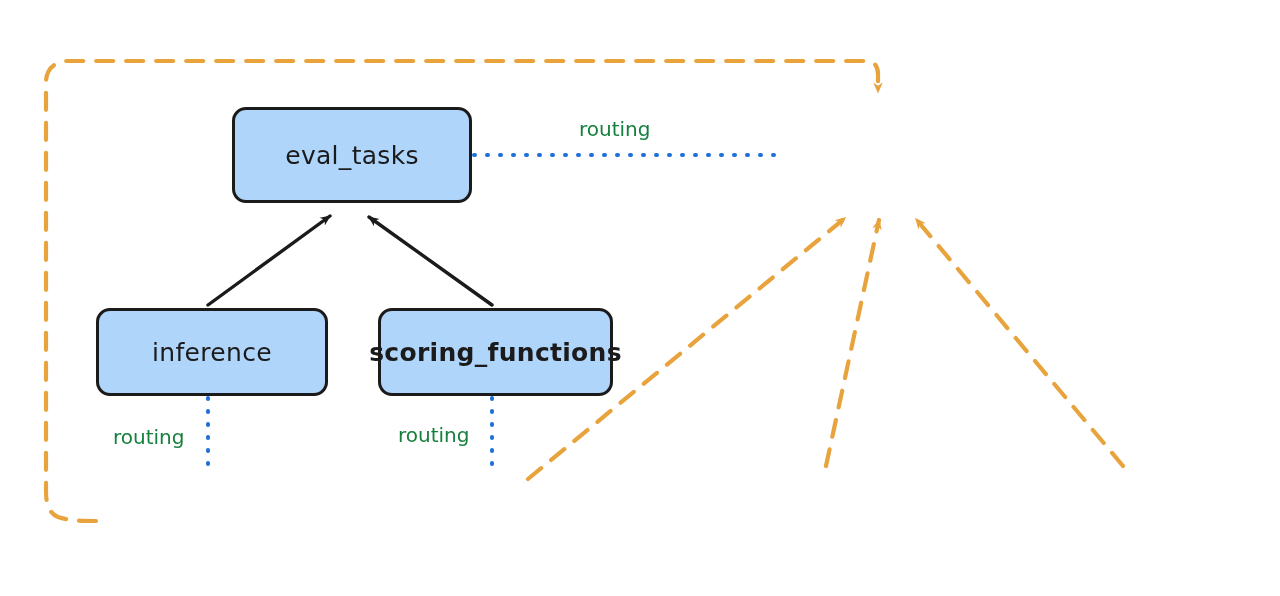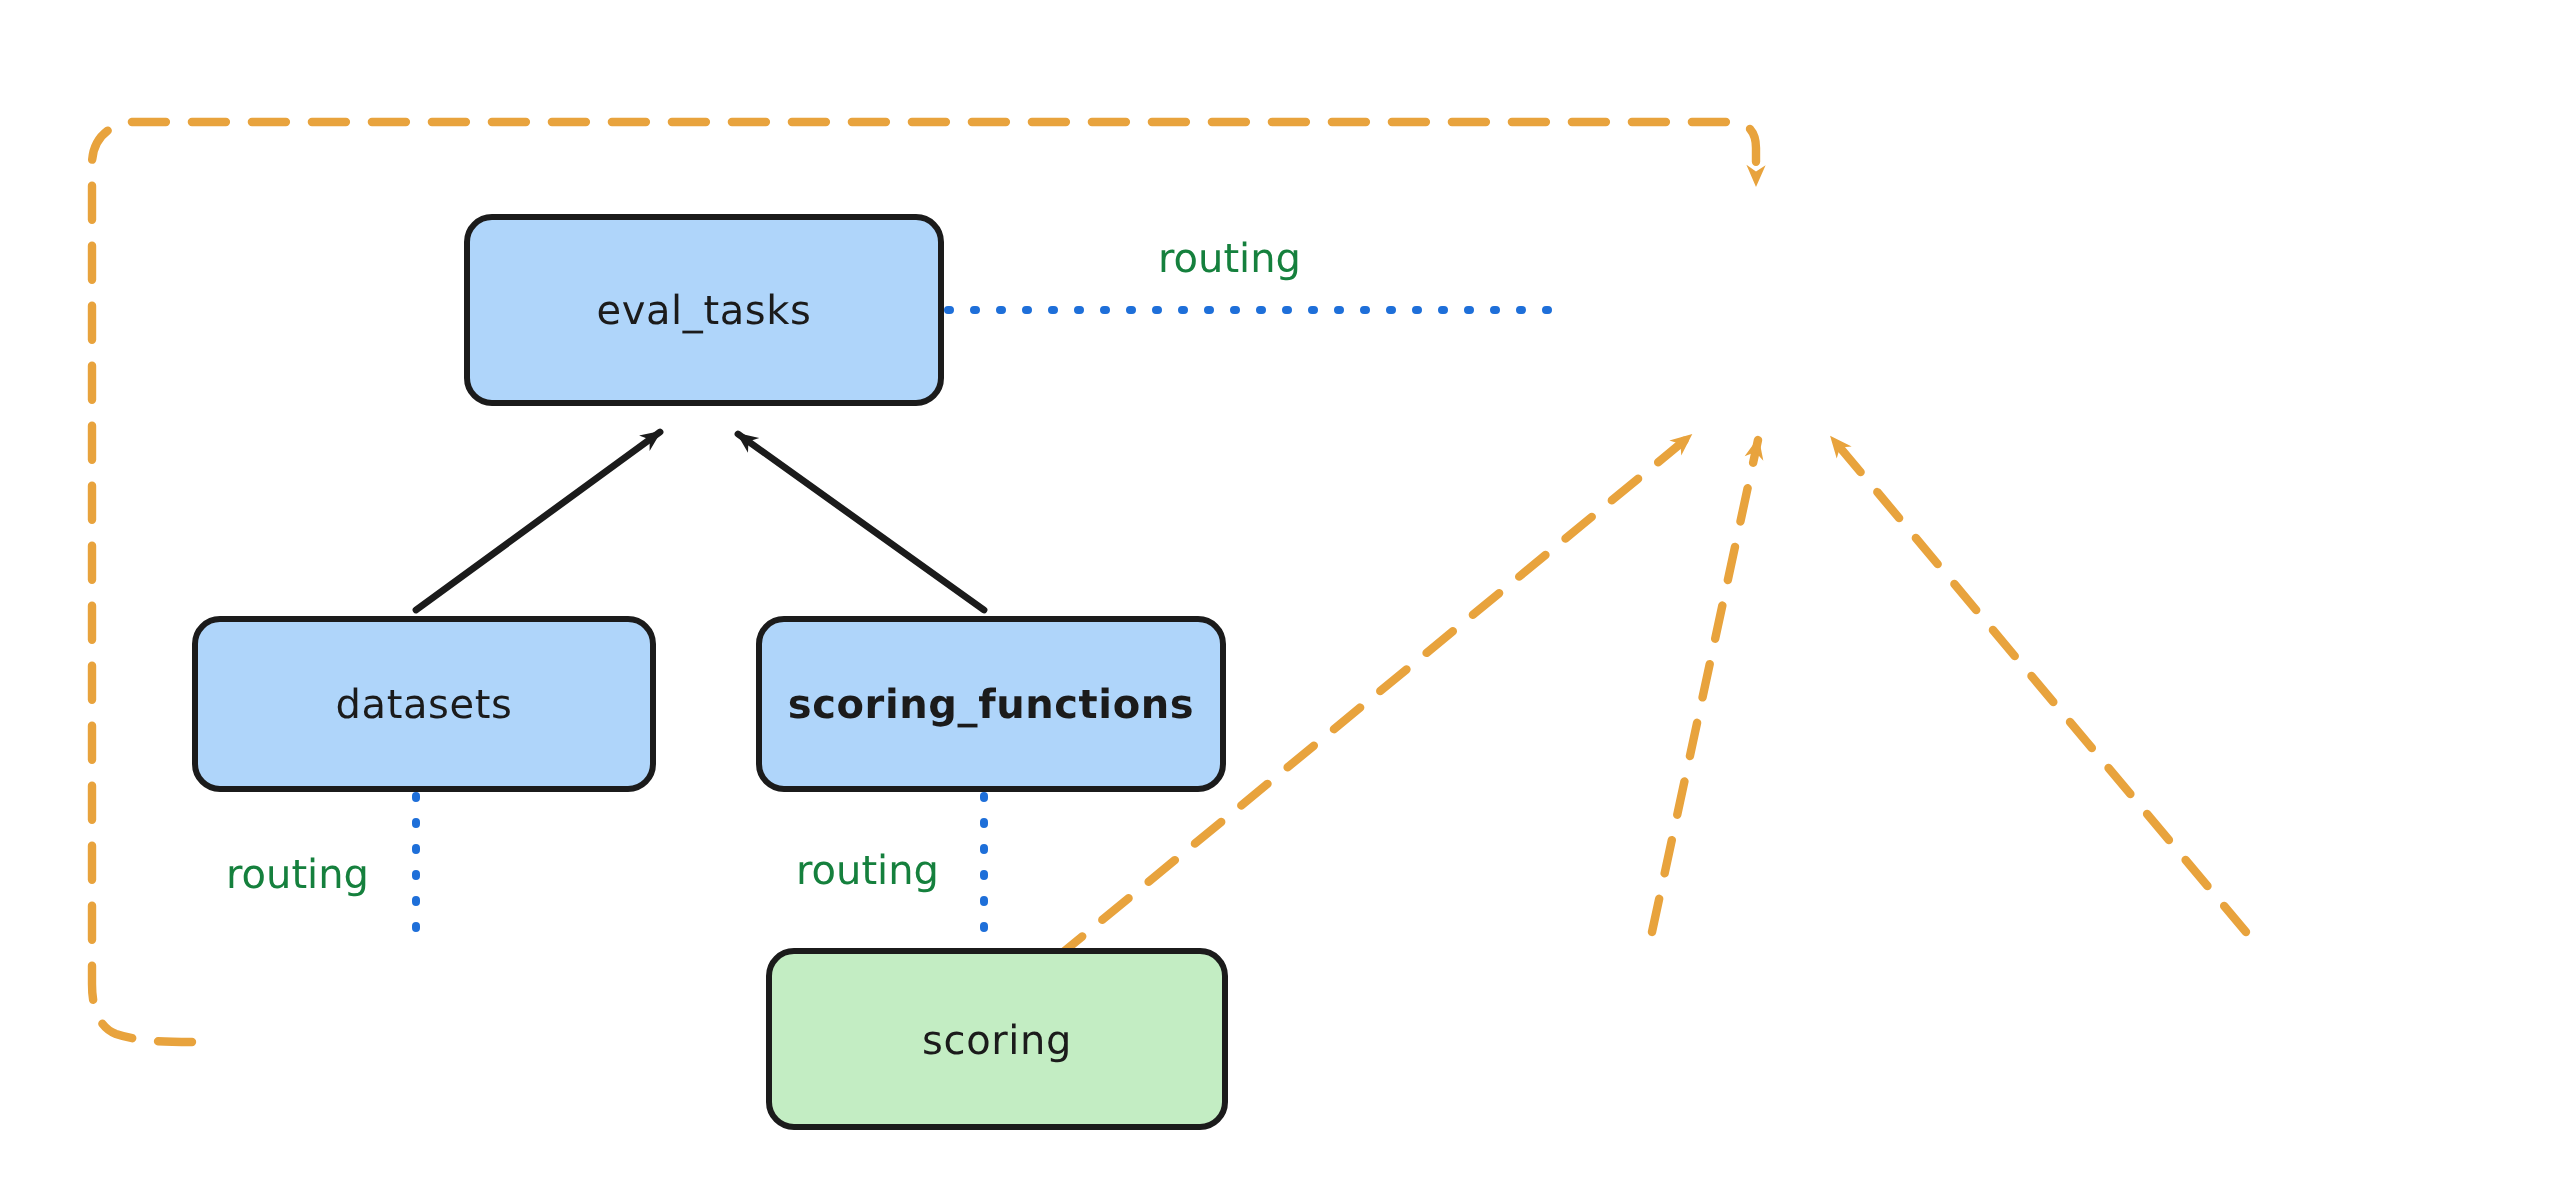--- a/index.html
+++ b/index.html
@@ -1,21 +1,21 @@
 <!DOCTYPE html>
 <html><head>
 <meta charset="utf-8">
 <style>
   html,body{margin:0;padding:0;background:#ffffff;}
   #stage{position:relative;width:1280px;height:596px;background:#ffffff;overflow:hidden;
          font-family:"DejaVu Sans", sans-serif;}
   #wires{position:absolute;left:0;top:0;width:1280px;height:596px;}
   .node{position:absolute;box-sizing:border-box;display:flex;align-items:center;
         justify-content:center;border:3px solid #1b1b1b;border-radius:14px;
-        font-size:20px;color:#1b1b1b;letter-spacing:.3px;}
+        font-size:25px;color:#1b1b1b;letter-spacing:.3px;}
   .node.blue{background:#afd5fa;}
   .node.green{background:#c3edc3;}
   .edge-label{position:absolute;font-size:20px;color:#15803d;white-space:nowrap;}
 </style>
 </head>
 <body>
 
 <div id="stage">
 
   <svg id="wires" viewBox="0 0 1280 596" xmlns="http://www.w3.org/2000/svg">
@@ -65,31 +65,28 @@
       <path d="M492,398 L492,473" fill="none" stroke="#1e6fd9" stroke-width="4" stroke-linecap="round" stroke-dasharray="1 12"></path>
     </g>
   </svg>
 
   <div class="node blue" style="left:232px;top:107px;width:240px;height:96px;">
     <span>eval_tasks</span>
   </div>
 
 
   <div class="node blue" style="left:96px;top:308px;width:232px;height:88px;">
-    <span>datasets</span>
+    <span>inference</span>
   </div>
 
   <div class="node blue" style="left:378px;top:308px;width:235px;height:88px;font-weight:bold;">
     <span>scoring_functions</span>
   </div>
 
 
-  <div class="node green" style="left:383px;top:474px;width:231px;height:91px;">
-    <span>scoring</span>
-  </div>
 
 
 
   <span class="edge-label" style="left:579px;top:117px;">routing</span>
 
   <span class="edge-label" style="left:113px;top:425px;">routing</span>
 
   <span class="edge-label" style="left:398px;top:423px;">routing</span>
 
 </div>

